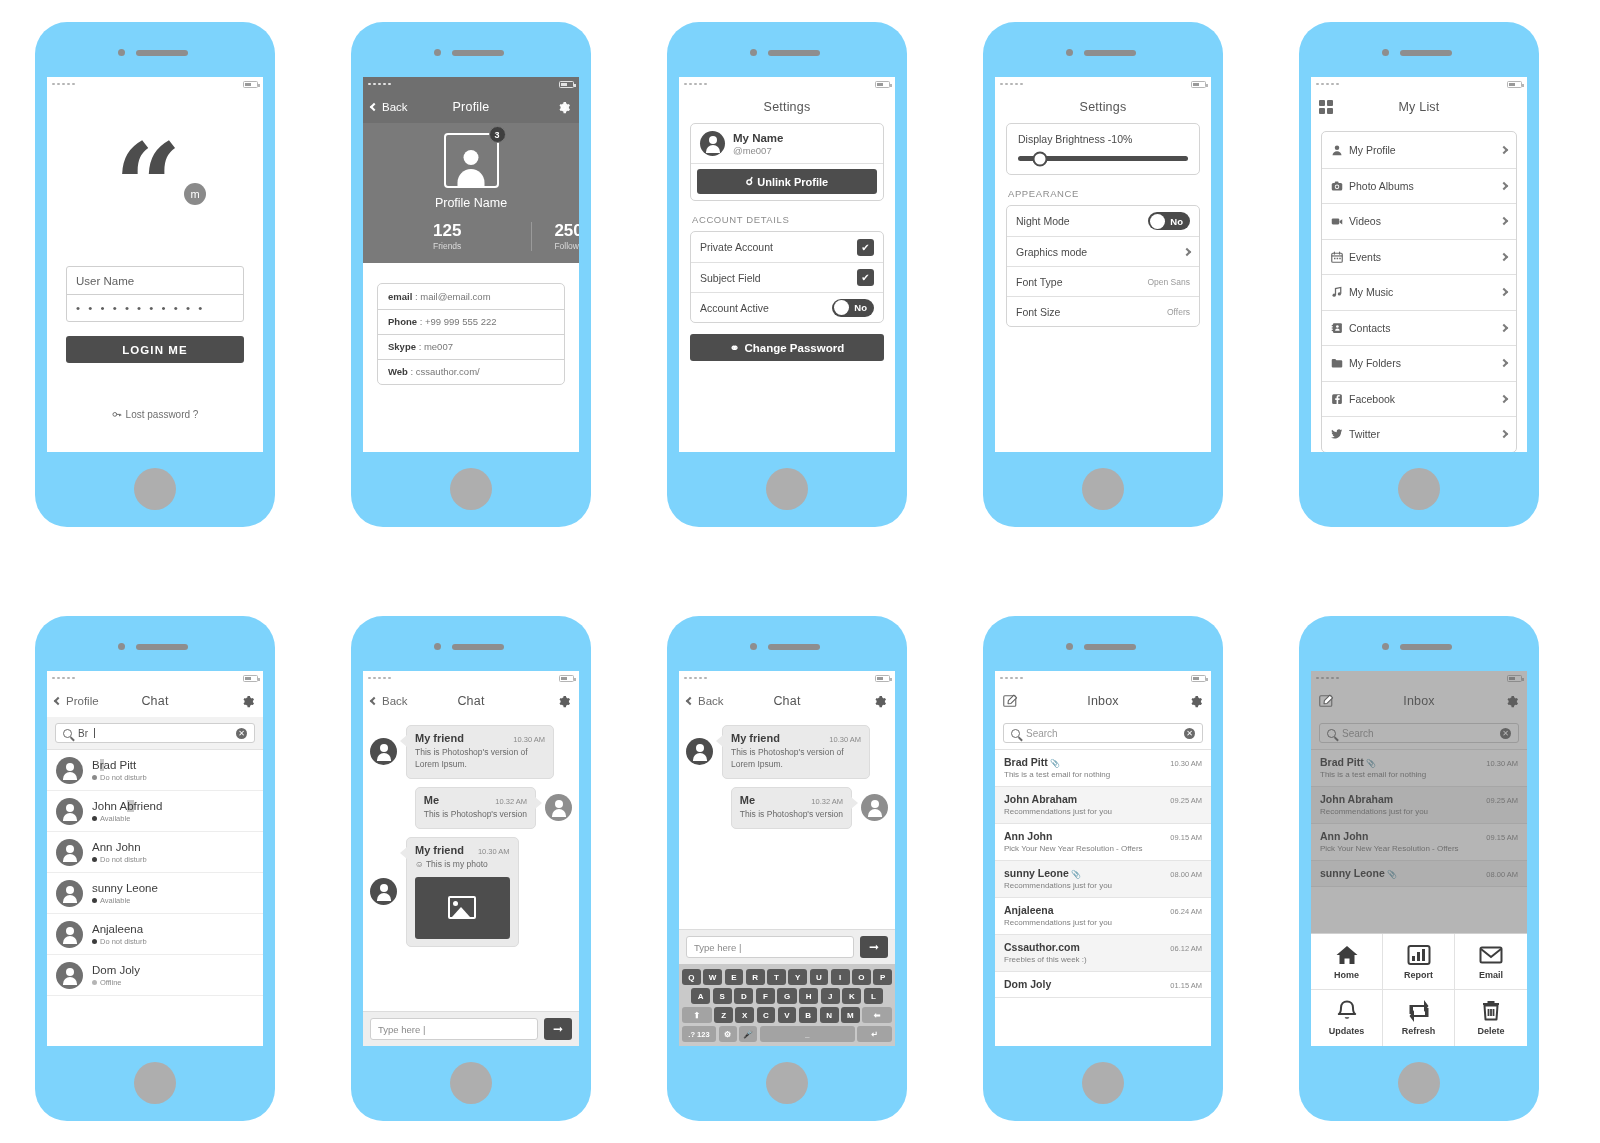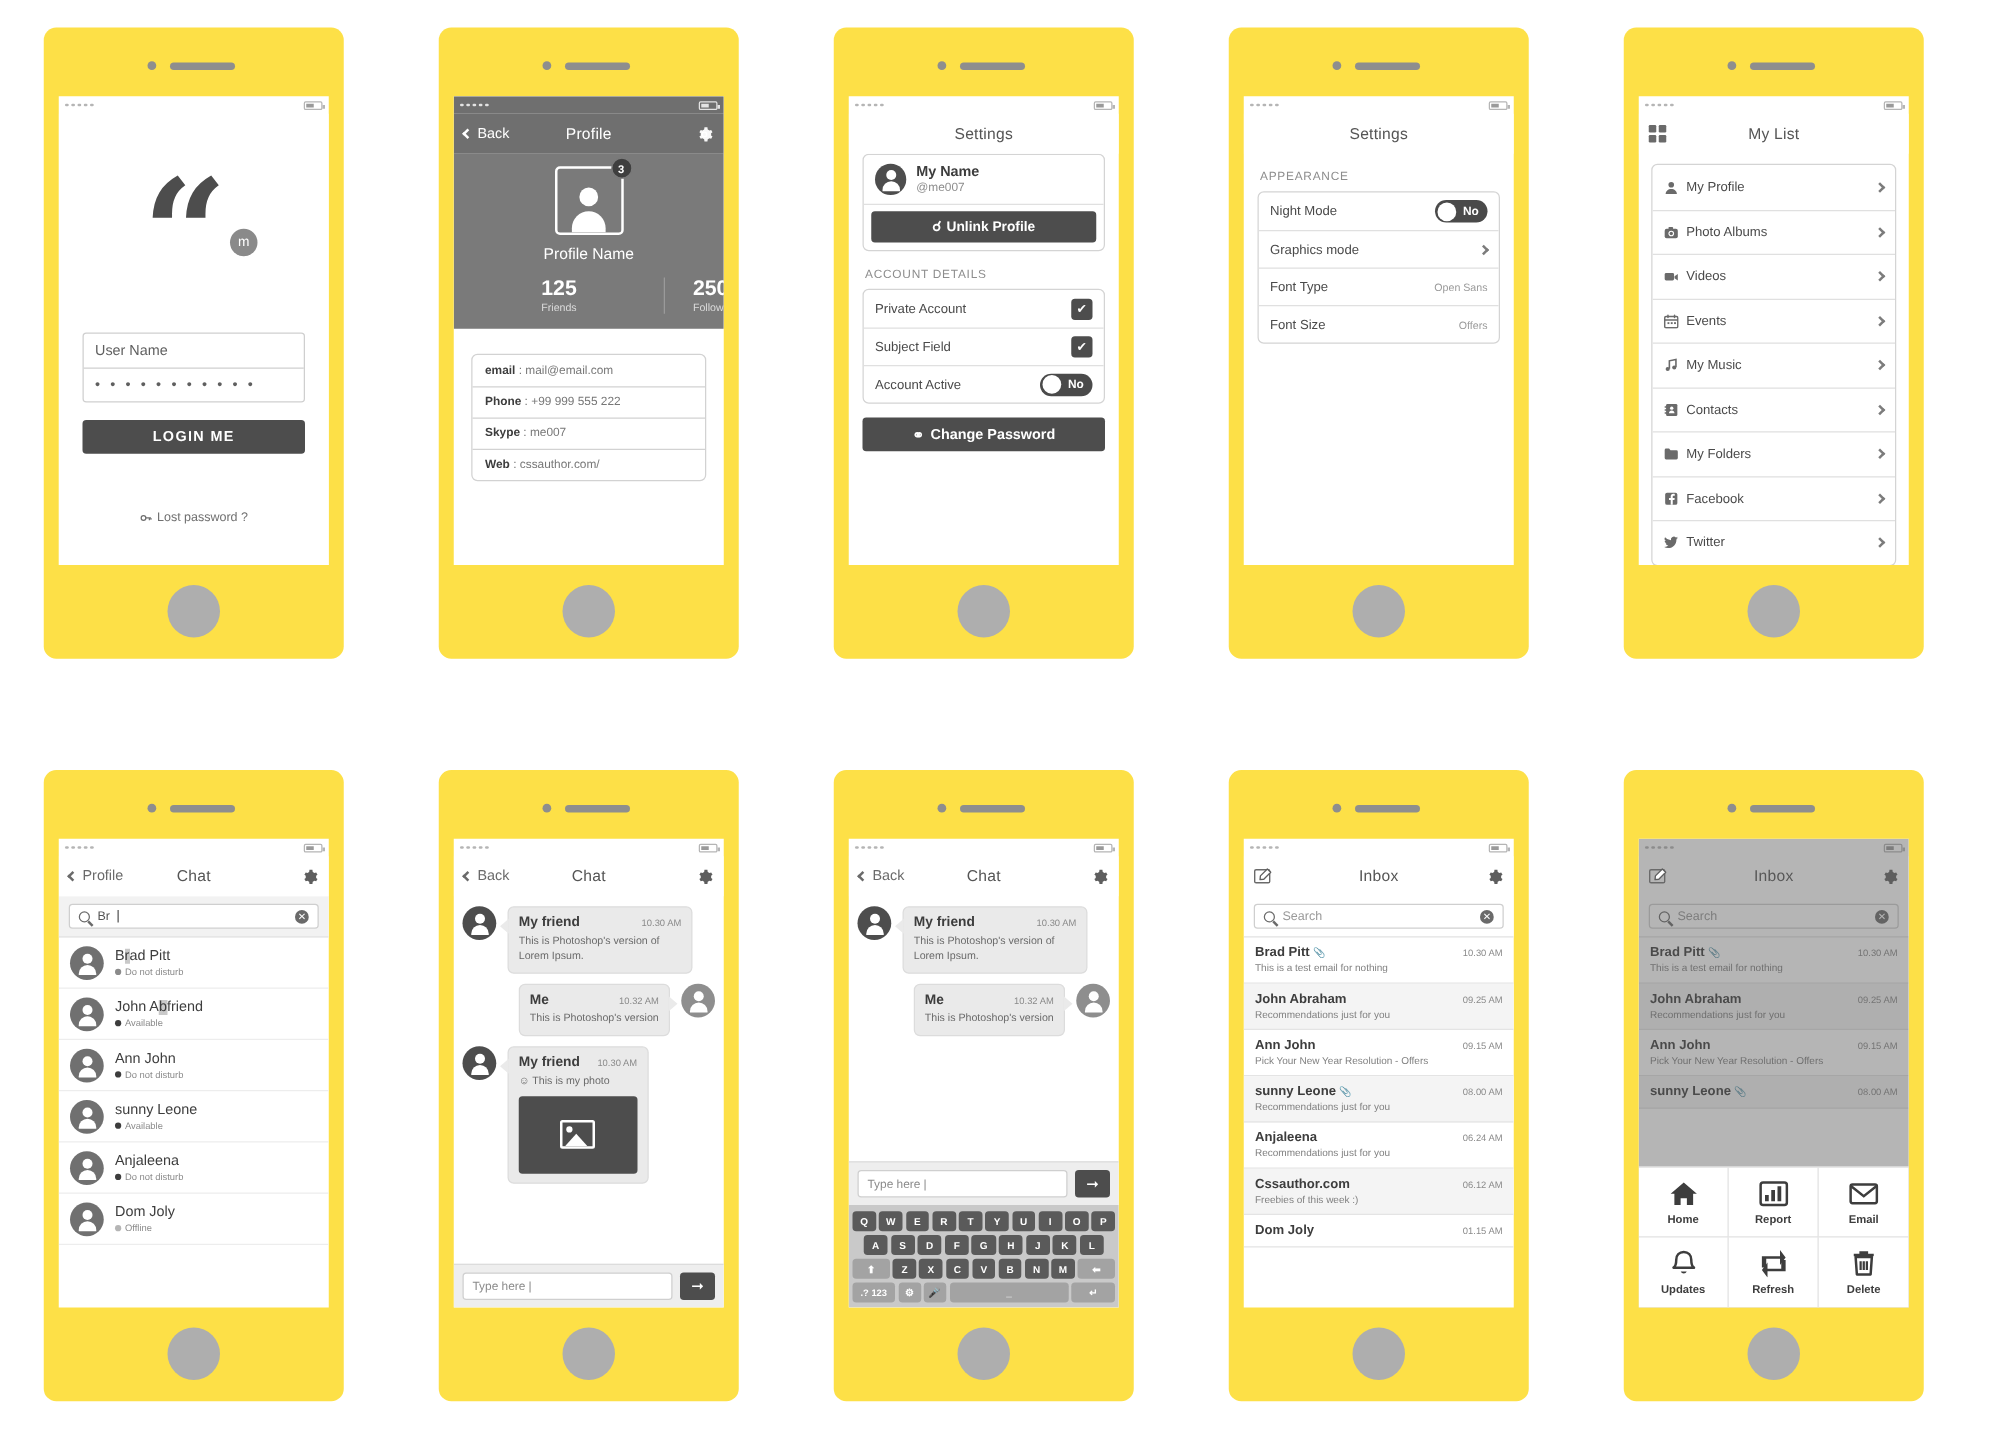--- a/index.html
+++ b/index.html
@@ -11,22 +11,22 @@
   }
   .kit {
     position: relative;
     width: 1600px; height: 1143px;
   }
 
   
   .phone {
     position: absolute;
     width: 240px; height: 505px;
-    background: #fde047;
-    border-radius: 10px;
+    background: #7dd3fc;
+    border-radius: 32px;
   }
   .phone .speaker-dot {
     position: absolute; top: 27px; left: 83px;
     width: 7px; height: 7px; border-radius: 50%;
     background: #8e8e8e;
   }
   .phone .speaker-bar {
     position: absolute; top: 28px; left: 101px;
     width: 52px; height: 6px; border-radius: 3px;
     background: #8e8e8e;
@@ -390,21 +390,21 @@
   .c-name { font-size: 11.5px; color: #3d3d3d; }
   .c-name .hl { background: #c9c9c9; }
   .c-status {
     font-size: 7.5px; color: #8b8b8b; margin-top: 2px;
     display: flex; align-items: center; gap: 3px;
   }
   .dot-ind { width: 5px; height: 5px; border-radius: 50%; display: inline-block; }
 
   
   .thread { padding: 8px 7px 0 7px; }
-  .msg { display: flex; align-items: flex-start; margin-bottom: 8px; }
+  .msg { display: flex; align-items: center; margin-bottom: 8px; }
   .msg.me { justify-content: flex-end; }
   .m-av {
     width: 27px; height: 27px; border-radius: 50%;
     background: #4d4d4d; position: relative; flex: none;
   }
   .m-av::before {
     content: ""; position: absolute; top: 6px; left: 50%;
     transform: translateX(-50%);
     width: 8px; height: 8px; border-radius: 50%; background: #fff;
   }
@@ -704,20 +704,26 @@
             <i></i>
             <i></i>
             <i></i>
           </span>
         <span class="sb-batt"></span>
       </div>
       <div class="navbar" style="border-bottom:none">
         <span class="nav-title">Settings</span>
       </div>
       <div class="set-body">
+        <div class="card bright-card">
+          <div class="bright-label">Display Brightness -10%</div>
+          <div class="slider">
+            <span class="knob" style="left:13%"></span>
+          </div>
+        </div>
         <div class="section-label">APPEARANCE</div>
         <div class="card">
           <div class="row">
             <span>Night Mode</span>
             <span class="toggle">
               <span class="knob"></span>
               <span>No</span>
             </span>
           </div>
           <div class="row">

